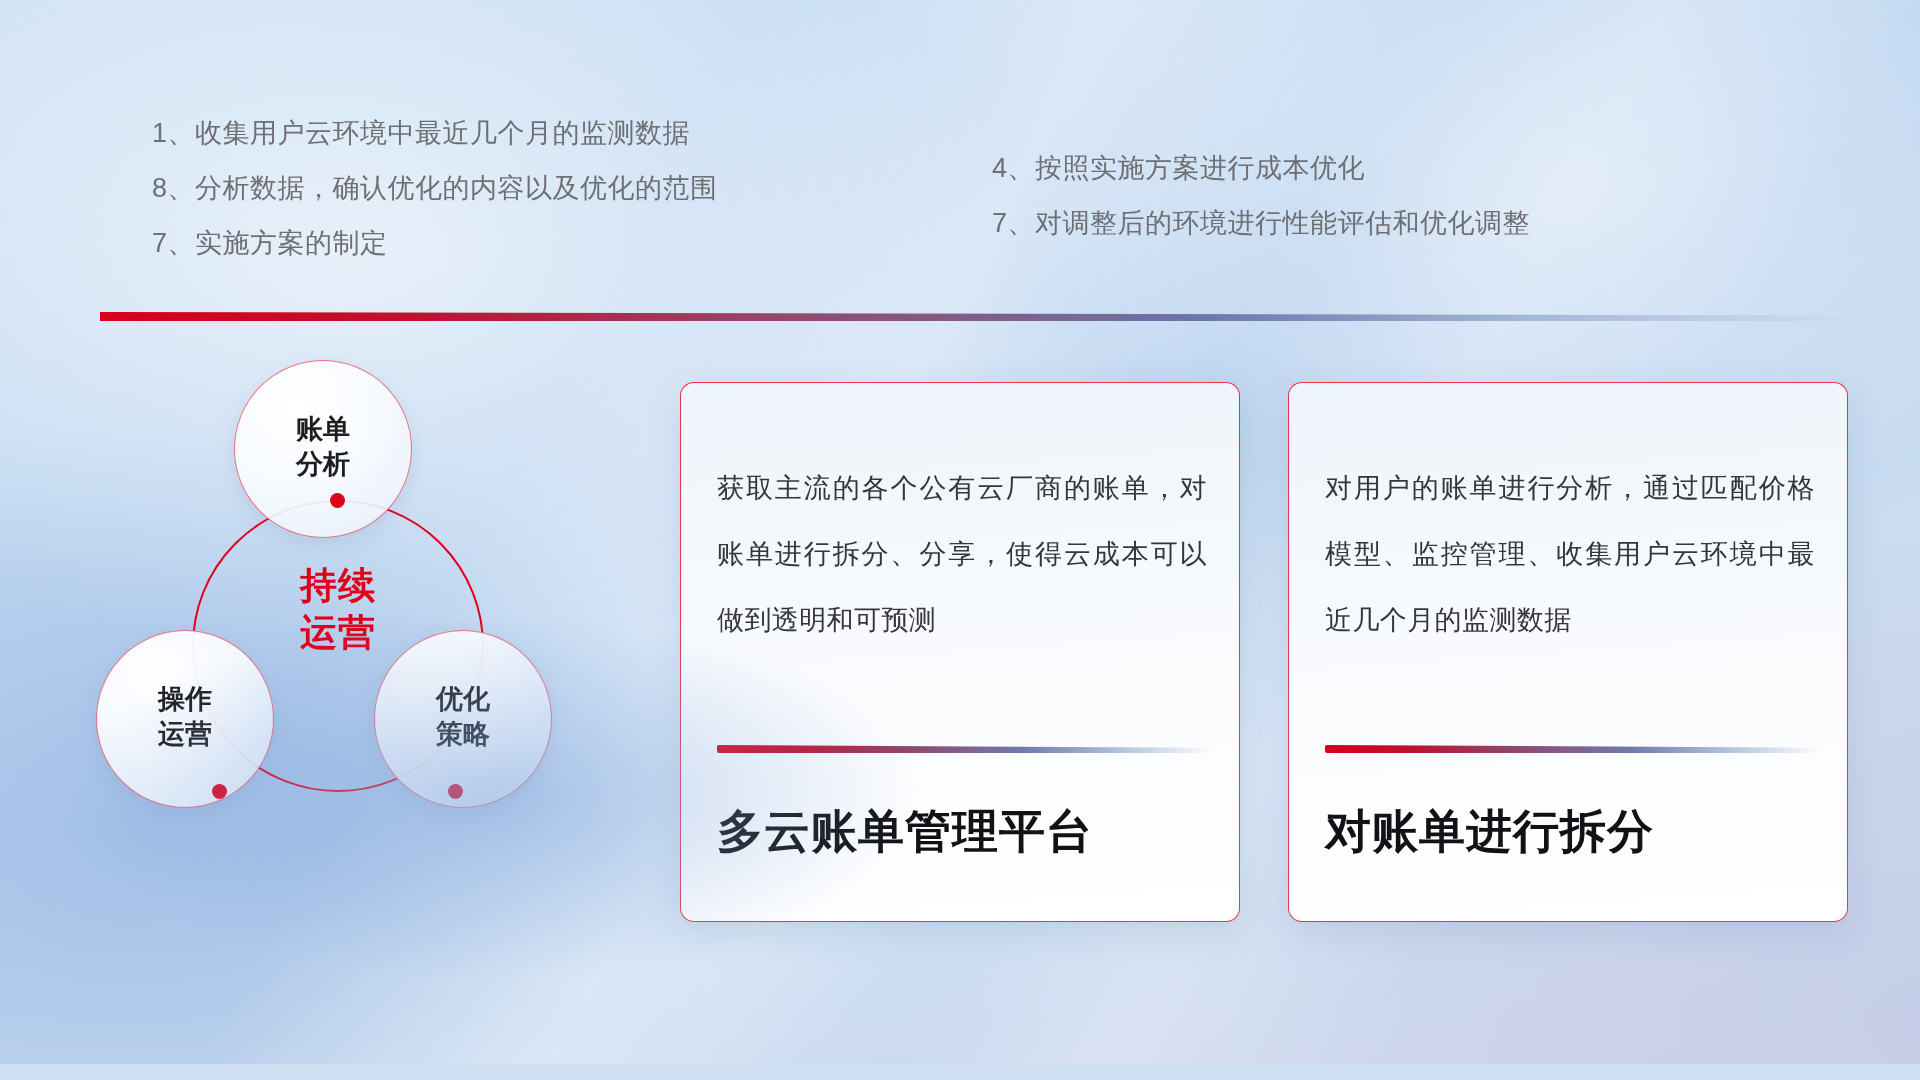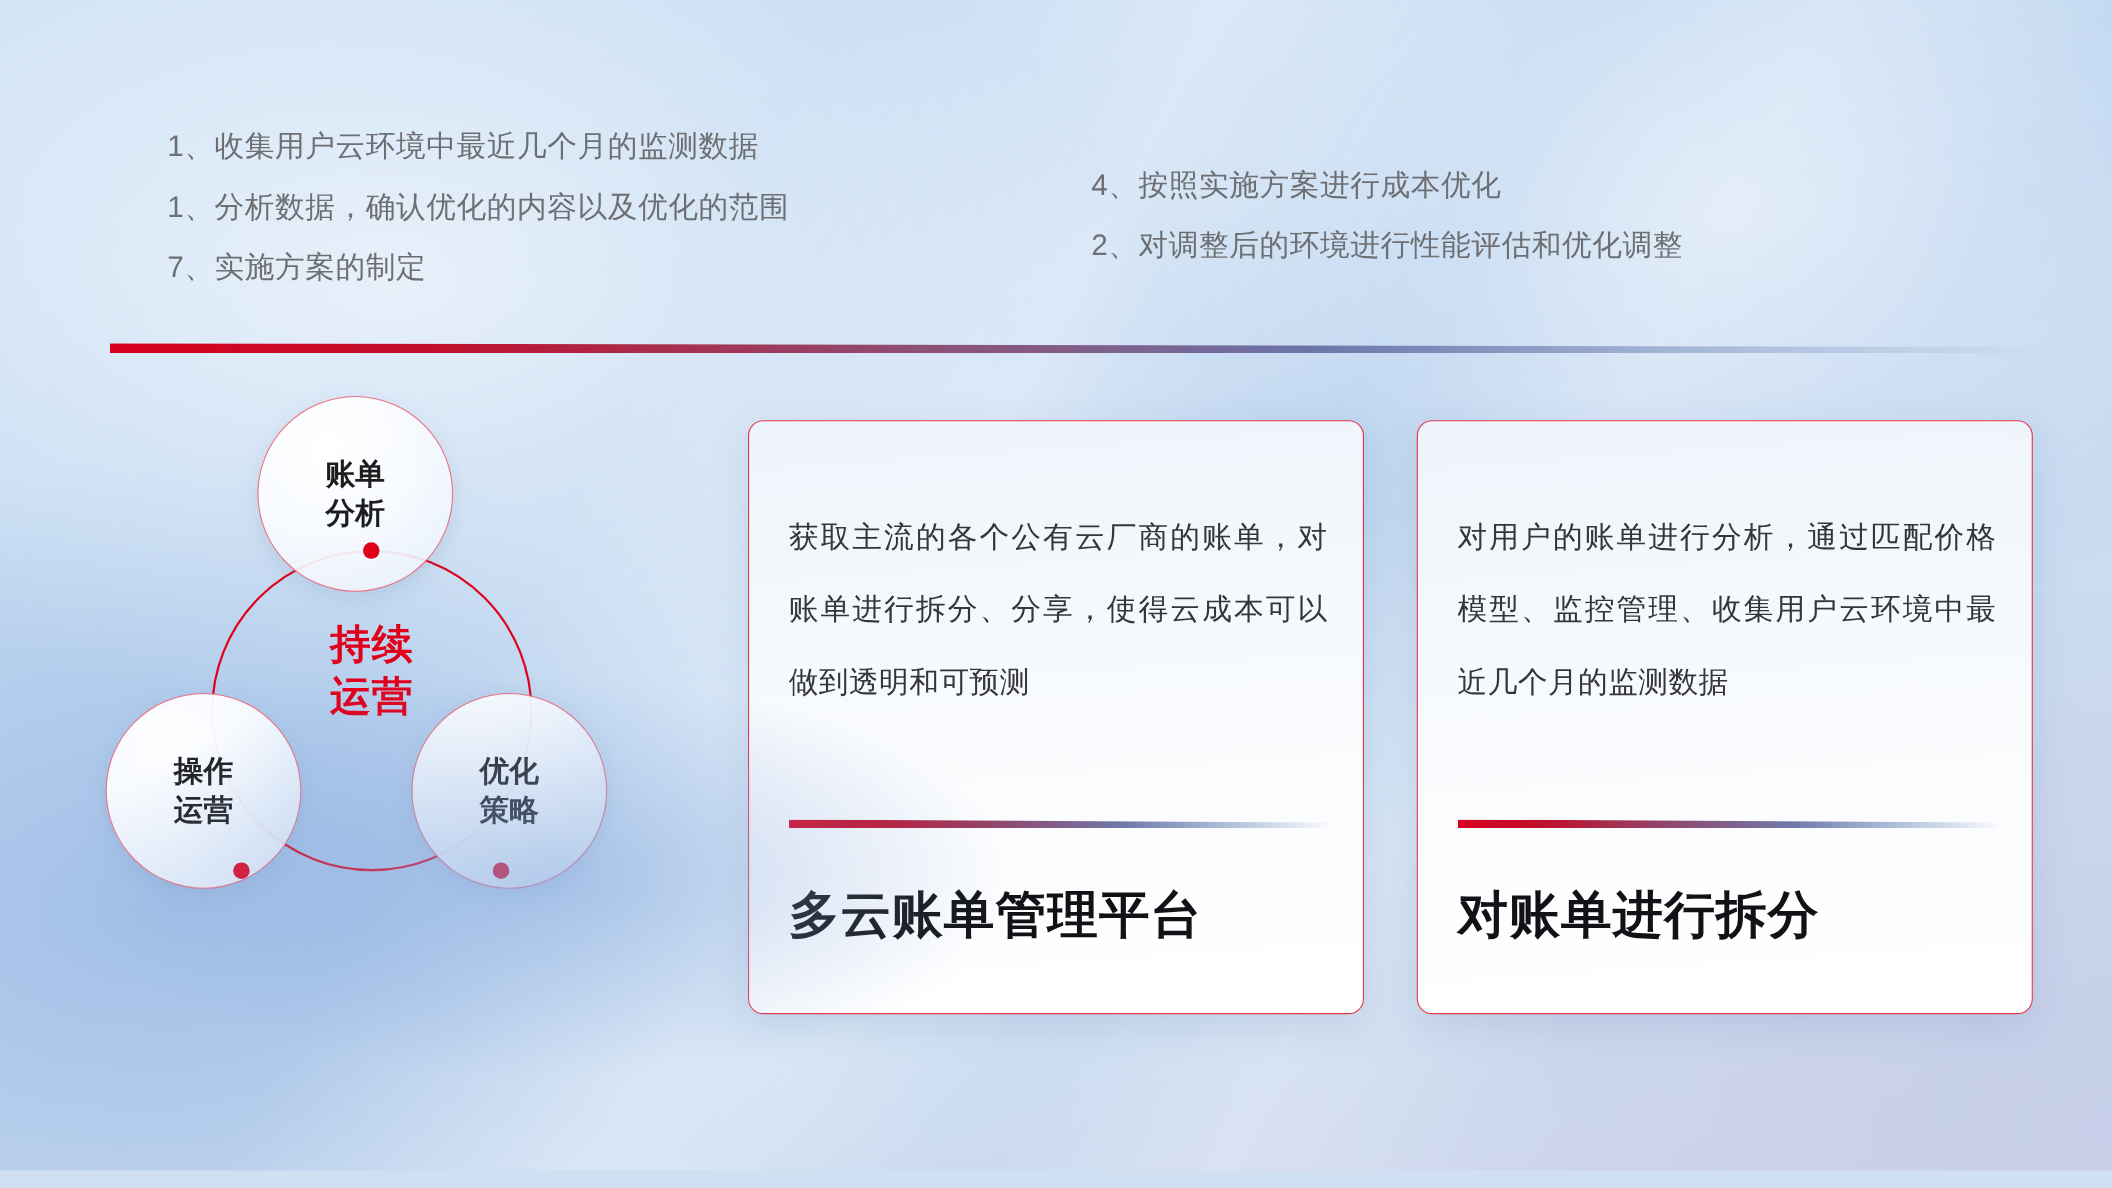--- a/index.html
+++ b/index.html
@@ -110,20 +110,21 @@
     box-shadow: 0 6px 18px rgba(93,124,170,0.16);
     display: flex;
     flex-direction: column;
     align-items: center;
     justify-content: center;
     color: #1d1d1f;
     font-weight: bold;
     font-size: 27px;
     line-height: 1.28;
     text-align: right;
+    font-family: Liberation Mono, monospace;
   }
   .bubble-top   { left: 138px; top: 8px;   width: 178px; height: 178px; }
   .bubble-left  { left: 0px;   top: 278px; width: 178px; height: 178px; }
   .bubble-right { left: 278px; top: 278px; width: 178px; height: 178px; }
 
   .center-label {
     position: absolute;
     left: 96px;
     top: 210px;
     width: 292px;
@@ -196,27 +197,27 @@
     white-space: nowrap;
   }
 </style>
 </head>
 <body>
 
 <div id="stage">
 
   <div class="list-col left">
     <span class="list-row">1、收集用户云环境中最近几个月的监测数据</span>
-    <span class="list-row">1、分析数据，确认优化的内容以及优化的范围</span>
+    <span class="list-row">8、分析数据，确认优化的内容以及优化的范围</span>
     <span class="list-row">7、实施方案的制定</span>
   </div>
 
   <div class="list-col right">
     <span class="list-row">4、按照实施方案进行成本优化</span>
-    <span class="list-row">2、对调整后的环境进行性能评估和优化调整</span>
+    <span class="list-row">7、对调整后的环境进行性能评估和优化调整</span>
   </div>
 
   <div class="divider">
     <div class="wedge"></div>
   </div>
 
   <div class="venn">
     <div class="big-ring"></div>
 
     <div class="center-label">

